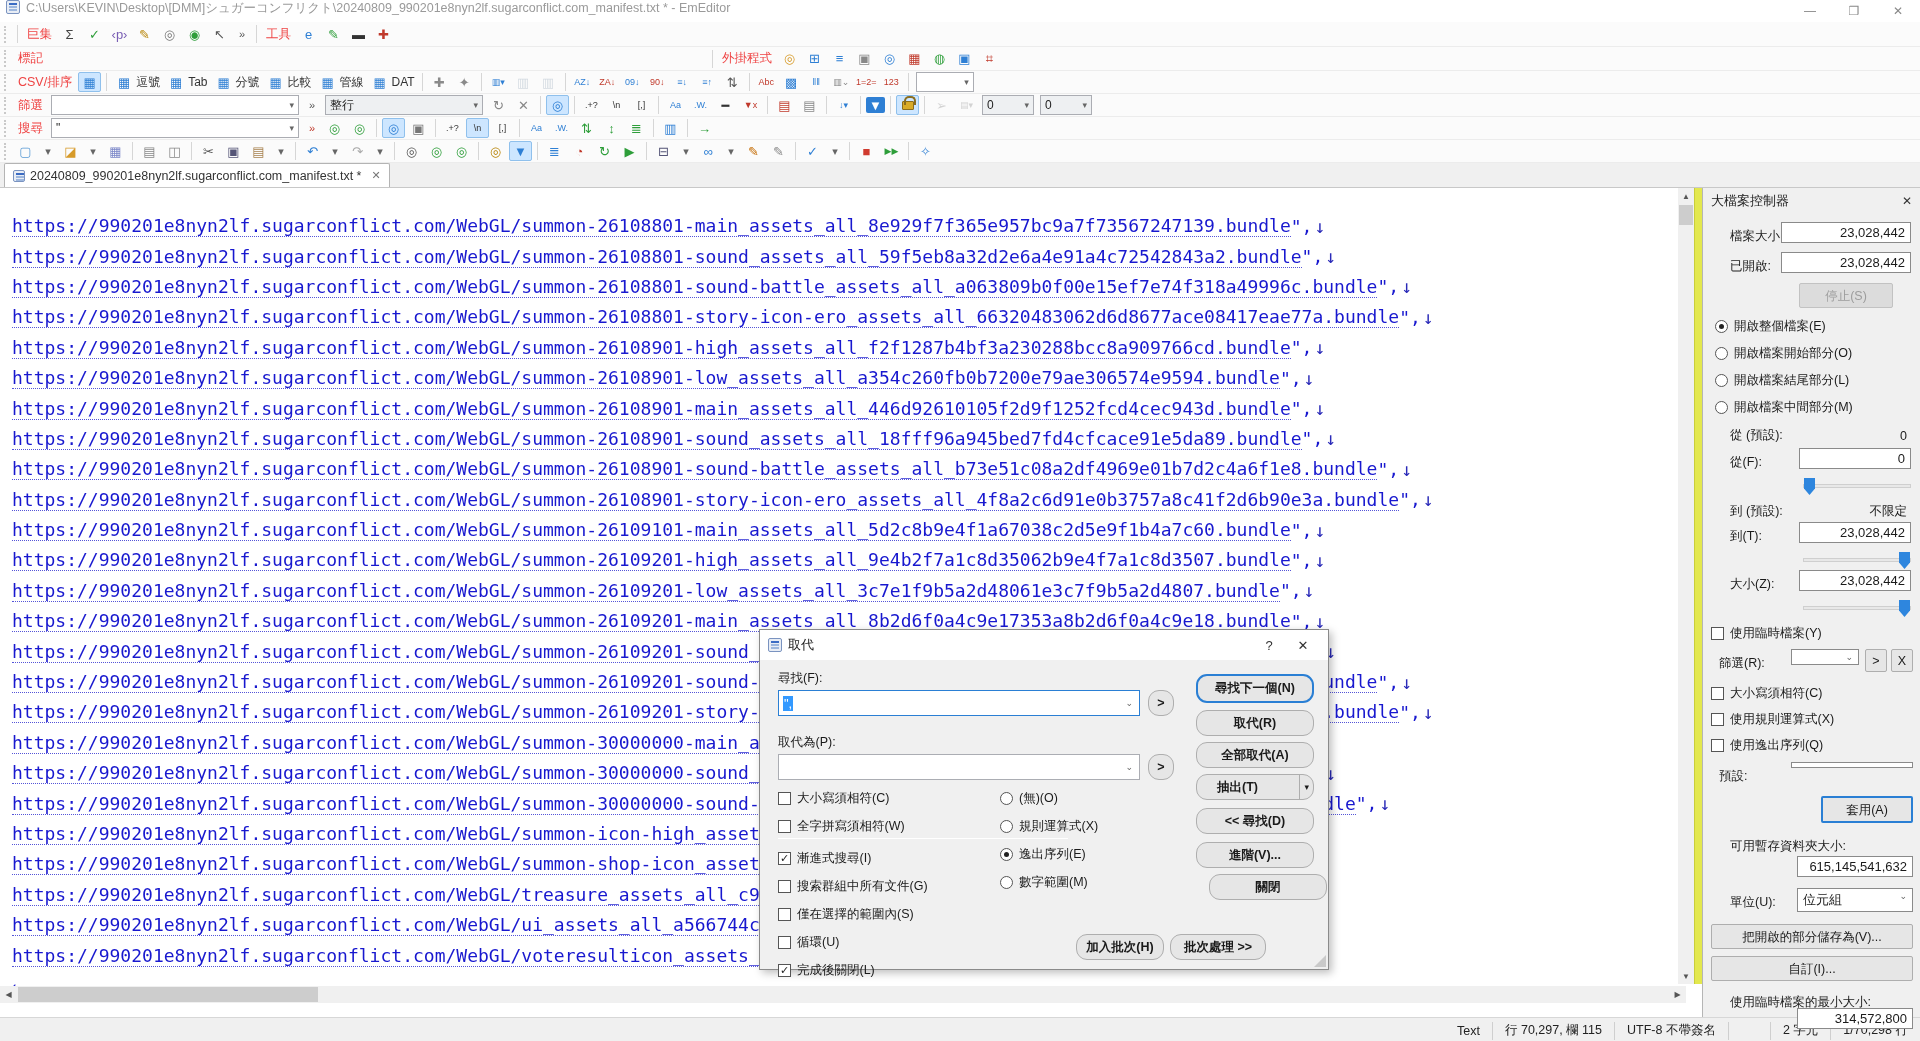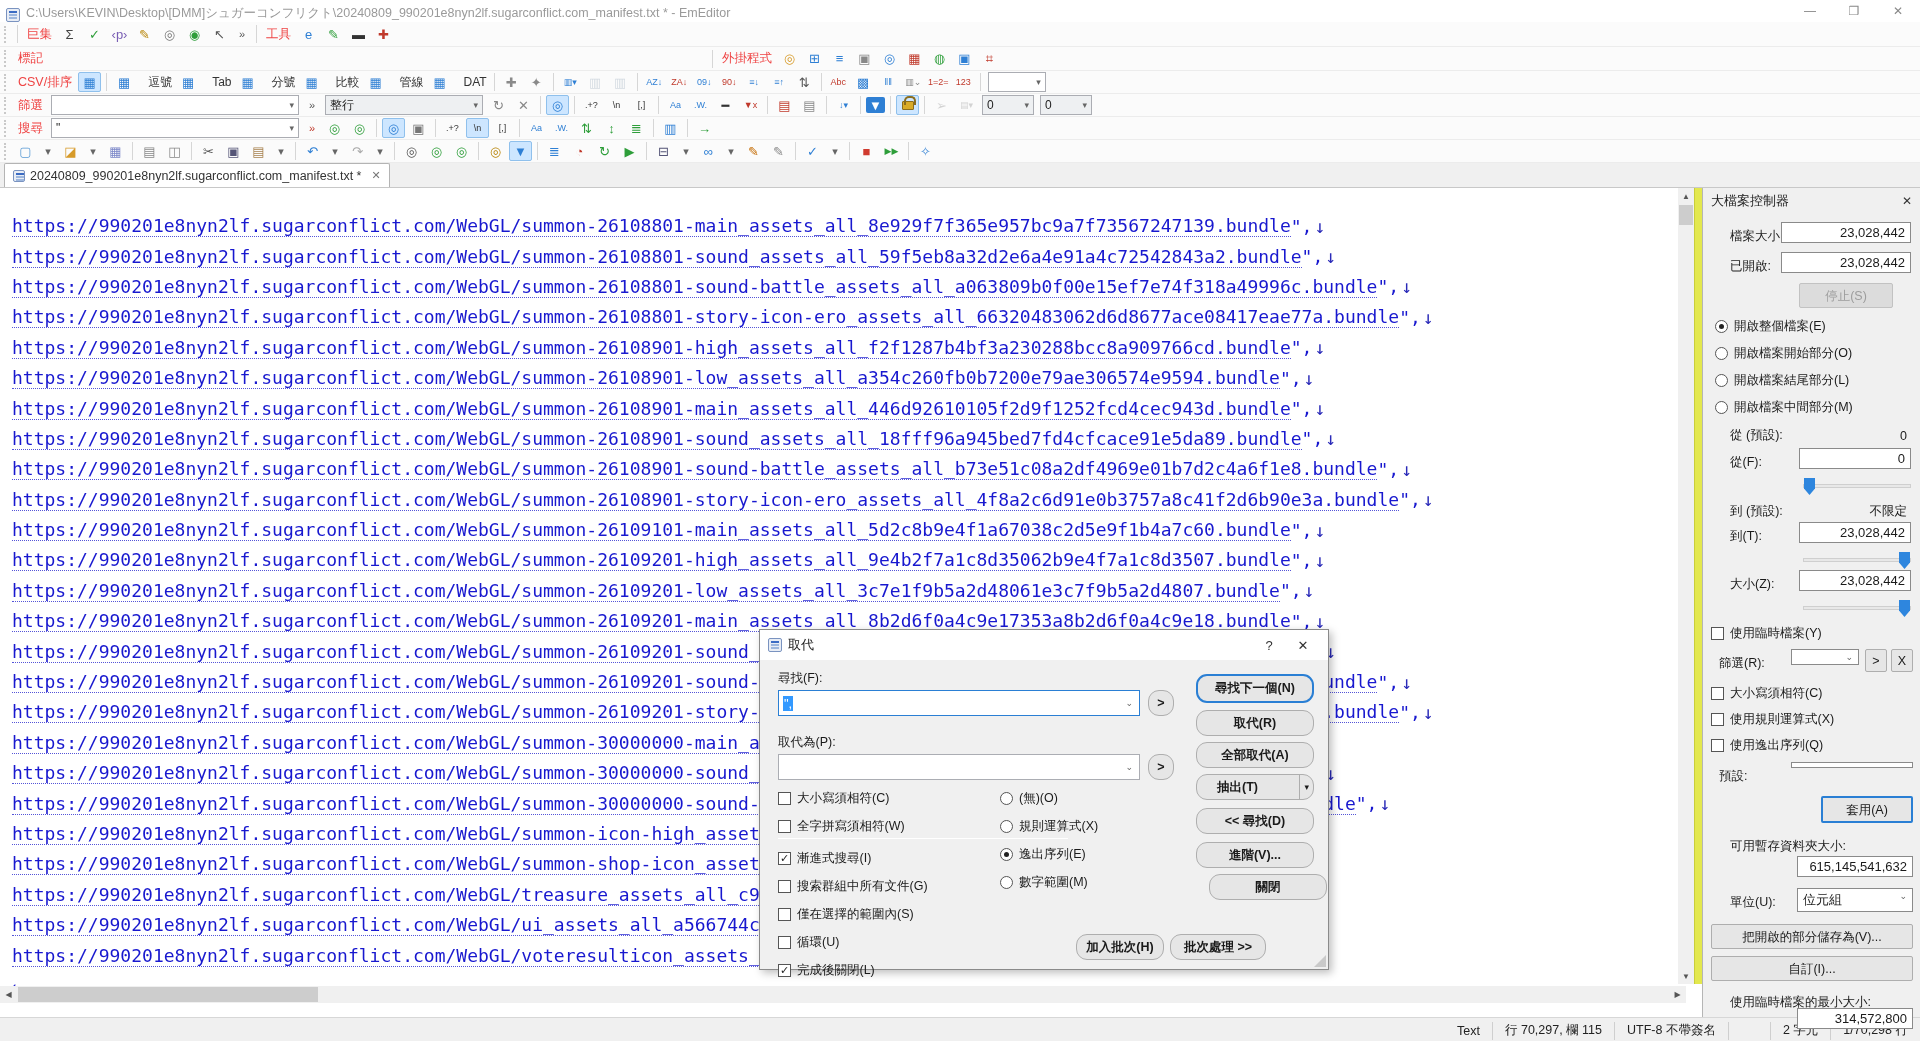--- a/index.html
+++ b/index.html
@@ -1,19 +1,19 @@
 <!DOCTYPE html>
 <html><head>
 <meta charset="utf-8">
 <style>
   * { margin:0; padding:0; box-sizing:border-box; }
   html,body { width:1920px; height:1041px; overflow:hidden; background:#fff;
     font-family:"Liberation Sans","DejaVu Sans",sans-serif; }
   
-  .titlebar { height:22px; display:flex; align-items:flex-end; background:#fff; padding-left:6px; }
+  .titlebar { height:22px; display:flex; align-items:flex-start; background:#fff; padding-left:6px; }
   .appicon { width:14px; height:14px; background:#e8edf5; border:1px solid #7a93c0; border-radius:2px; position:relative; flex:none; }
   .appicon:after { content:""; position:absolute; left:2px; top:2px; width:8px; height:2px; background:#3b6cc4; box-shadow:0 3px 0 #9db7de, 0 6px 0 #9db7de; }
   .titletext { font-size:12.5px; color:#9a9a9a; margin-left:6px; white-space:nowrap; }
   .winbtns { margin-left:auto; display:flex; }
   .winbtn { width:44px; height:22px; display:flex; align-items:center; justify-content:center; font-size:12px; color:#888; }
   
   .tbrow { display:flex; align-items:center; background:#fbfbfb; border-bottom:1px solid #ececec; padding:0 2px; }
   .menubar { height:25px; }
   .menuitem { font-size:13px; color:#222; padding:3px 9px; }
   .grip { width:5px; height:17px; border-left:2px dotted #c9c9c9; margin:0 4px 0 2px; flex:none; }
@@ -24,21 +24,21 @@
   .ic.small { font-size:9px; letter-spacing:0; }
   .ic.on { background:#cde6ff; border-color:#8fc0ec; }
   .ic.dis { opacity:.4; }
   .tbcombo { display:inline-flex; align-items:center; height:20px; border:1px solid #abadb3; background:#fff; margin:0 3px; font-size:12px; color:#222; padding-left:4px; flex:none; }
   .tbcombo b { font-weight:normal; flex:1; overflow:hidden; white-space:pre; }
   .tbcombo u { text-decoration:none; color:#666; font-size:9px; padding:0 4px; }
   .tbcombo.gray { background:#eef0f2; }
   .tbbtn { display:inline-flex; align-items:center; justify-content:center; min-width:18px; height:20px; font-size:11px; color:#444; border:1px solid transparent; margin:0 1px; flex:none; }
   .csvitem { display:inline-flex; align-items:center; margin:0 3px; flex:none; }
   .csvitem .ic { width:18px; }
-  .csvitem .lbl { font-size:12px; color:#333; margin-left:14px; }
+  .csvitem .lbl { font-size:12px; color:#333; margin-left:2px; }
   .lockic { width:12px; height:9px; background:#d8ab28; border:1px solid #8a6d1f; border-radius:1px; position:relative; display:inline-block; }
   .lockic:before { content:""; position:absolute; left:1px; top:-6px; width:8px; height:7px; border:2px solid #8a6d1f; border-bottom:none; border-radius:5px 5px 0 0; }
   
   .tabbar { height:25px; background:#f0f0f0; border-bottom:1px solid #c8c8c8; display:flex; align-items:flex-end; padding-left:4px; }
   .tab { height:24px; background:#fff; border:1px solid #b4b4b4; border-bottom:none; display:flex; align-items:center; padding:0 8px; font-size:12.5px; color:#333; border-radius:2px 2px 0 0; }
   .tab .appicon { width:12px; height:12px; margin-right:5px; }
   .tabclose { margin-left:10px; color:#777; font-size:11px; }
   
   .main { position:relative; width:1920px; height:829px; display:flex; }
   .editor { position:relative; width:1702px; height:100%; background:#fff; overflow:hidden; }

